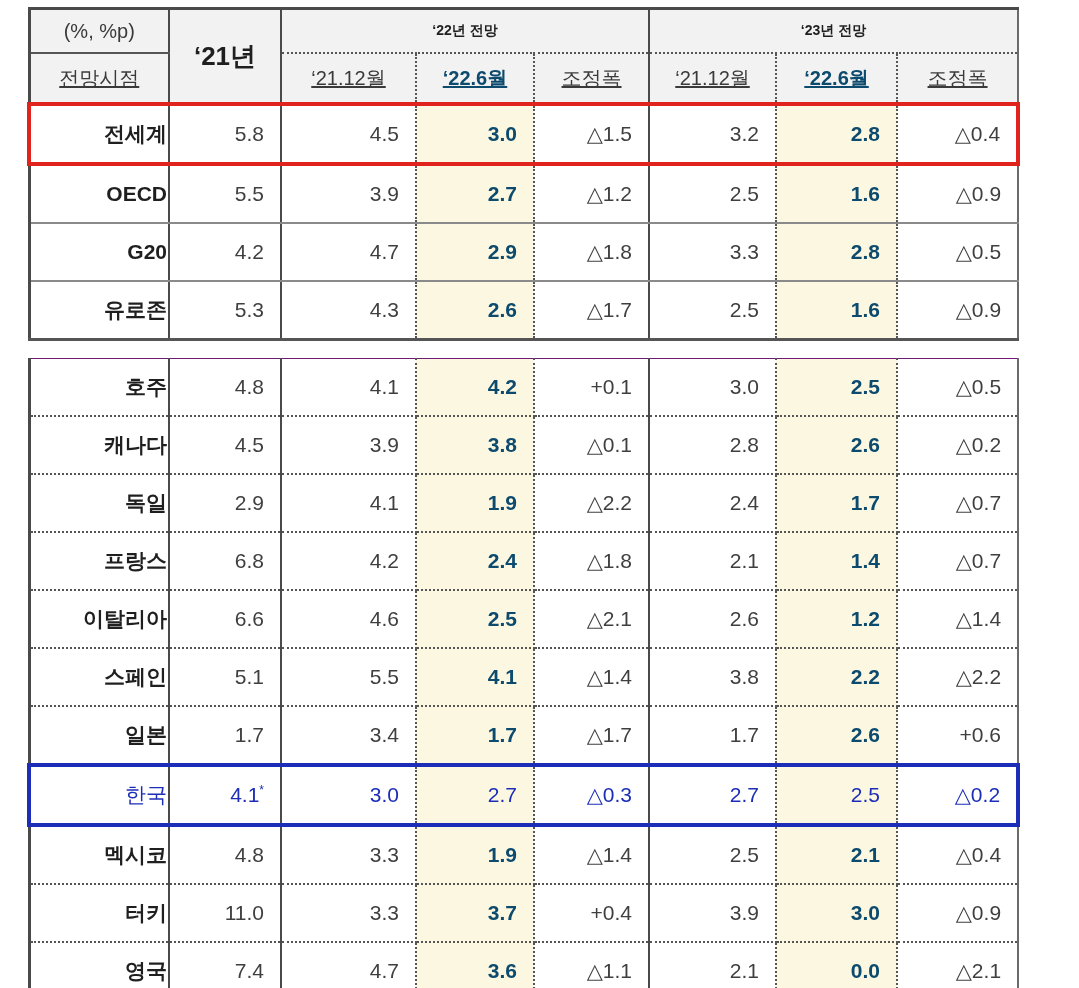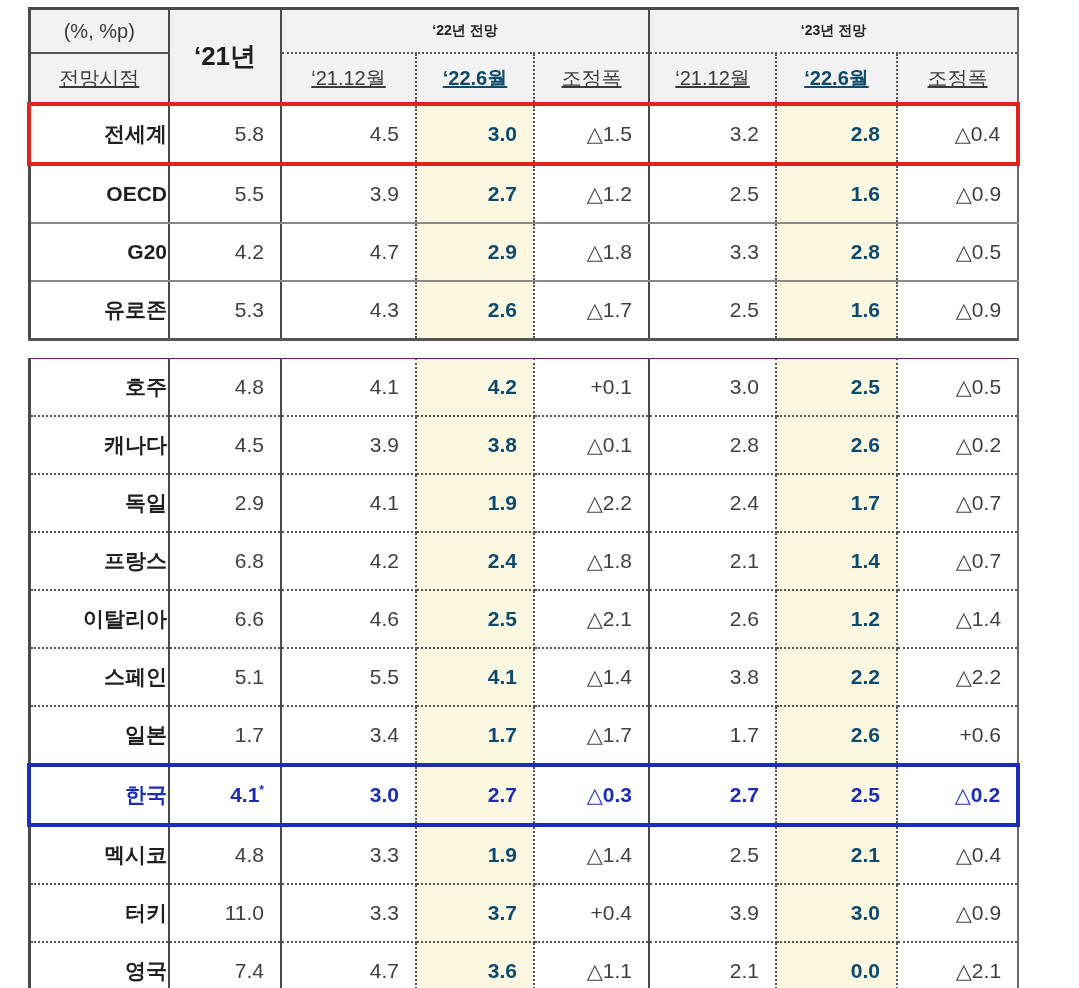--- a/index.html
+++ b/index.html
@@ -55,21 +55,21 @@
 
   
   tr.hl-red td{border-top:4px solid var(--red,#E0231C);border-bottom:4px solid var(--red,#E0231C);}
   tr.hl-red td.c0{border-left:4px solid var(--red,#E0231C);}
   tr.hl-red td.c7{border-right:4px solid var(--red,#E0231C);}
 
   
   tr.hl-blue td{border-top:4px solid var(--blue,#1C2EB8);border-bottom:4px solid var(--blue,#1C2EB8);}
   tr.hl-blue td.c0{border-left:4px solid var(--blue,#1C2EB8);}
   tr.hl-blue td.c7{border-right:4px solid var(--blue,#1C2EB8);}
-  tr.hl-blue td, tr.hl-blue td.rowlabel, tr.hl-blue td.b{color:var(--blue,#1C2EB8);font-weight:700;}
+  tr.hl-blue td, tr.hl-blue td.rowlabel, tr.hl-blue td.b{color:var(--blue,#1C2EB8);font-weight:400;}
 
   sup{font-size:12px;vertical-align:super;line-height:0;}
 </style>
 </head>
 <body>
 
 <div class="table-wrap">
   <table>
     <colgroup>
       <col class="w0">

